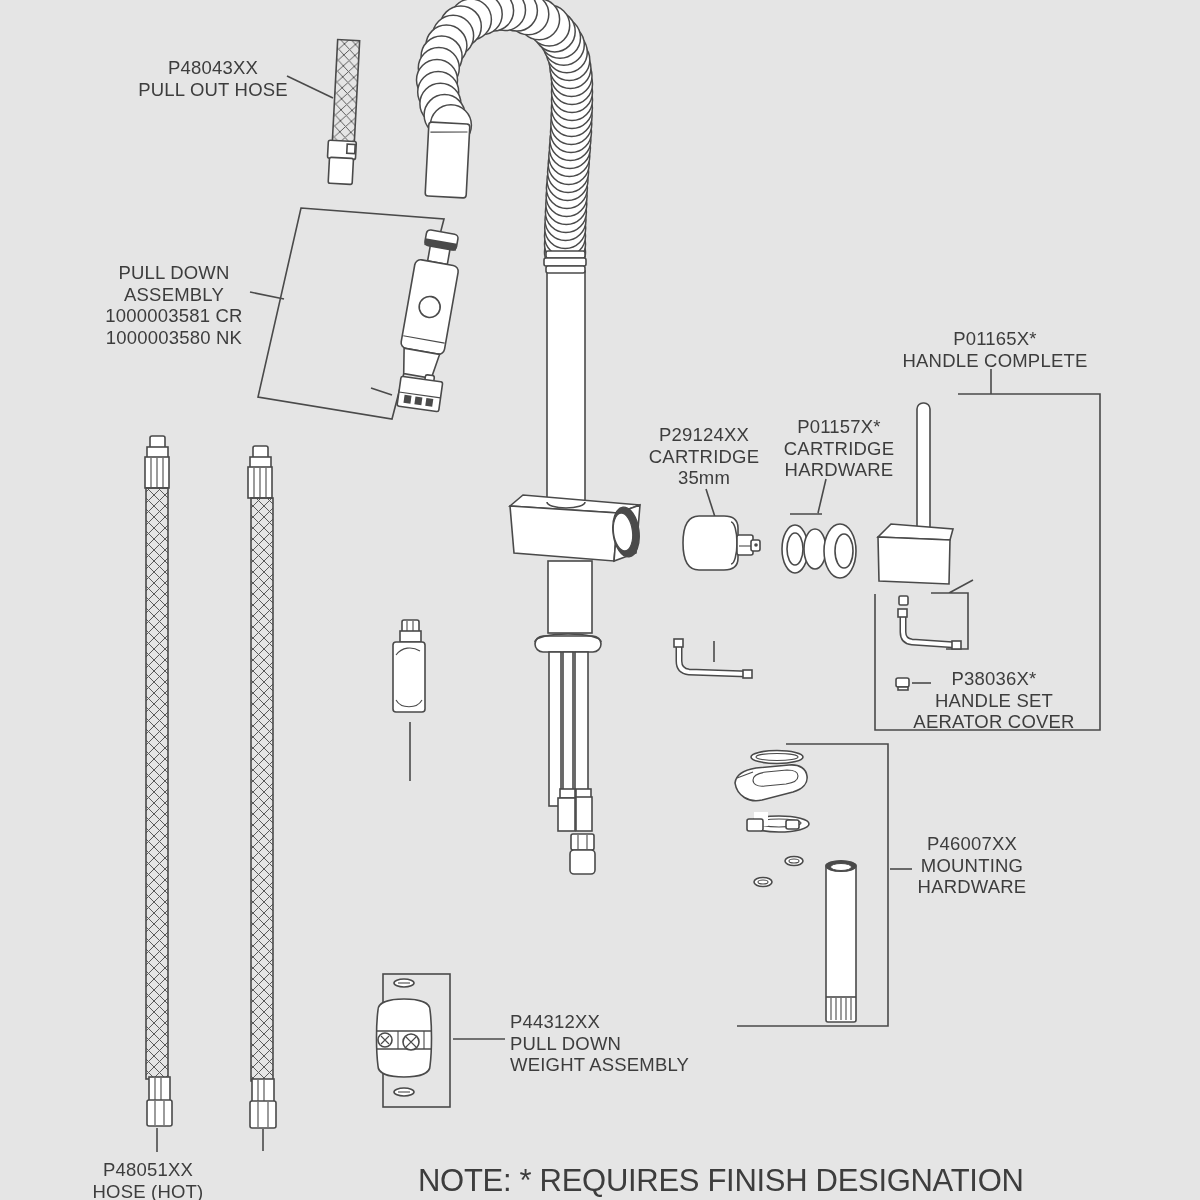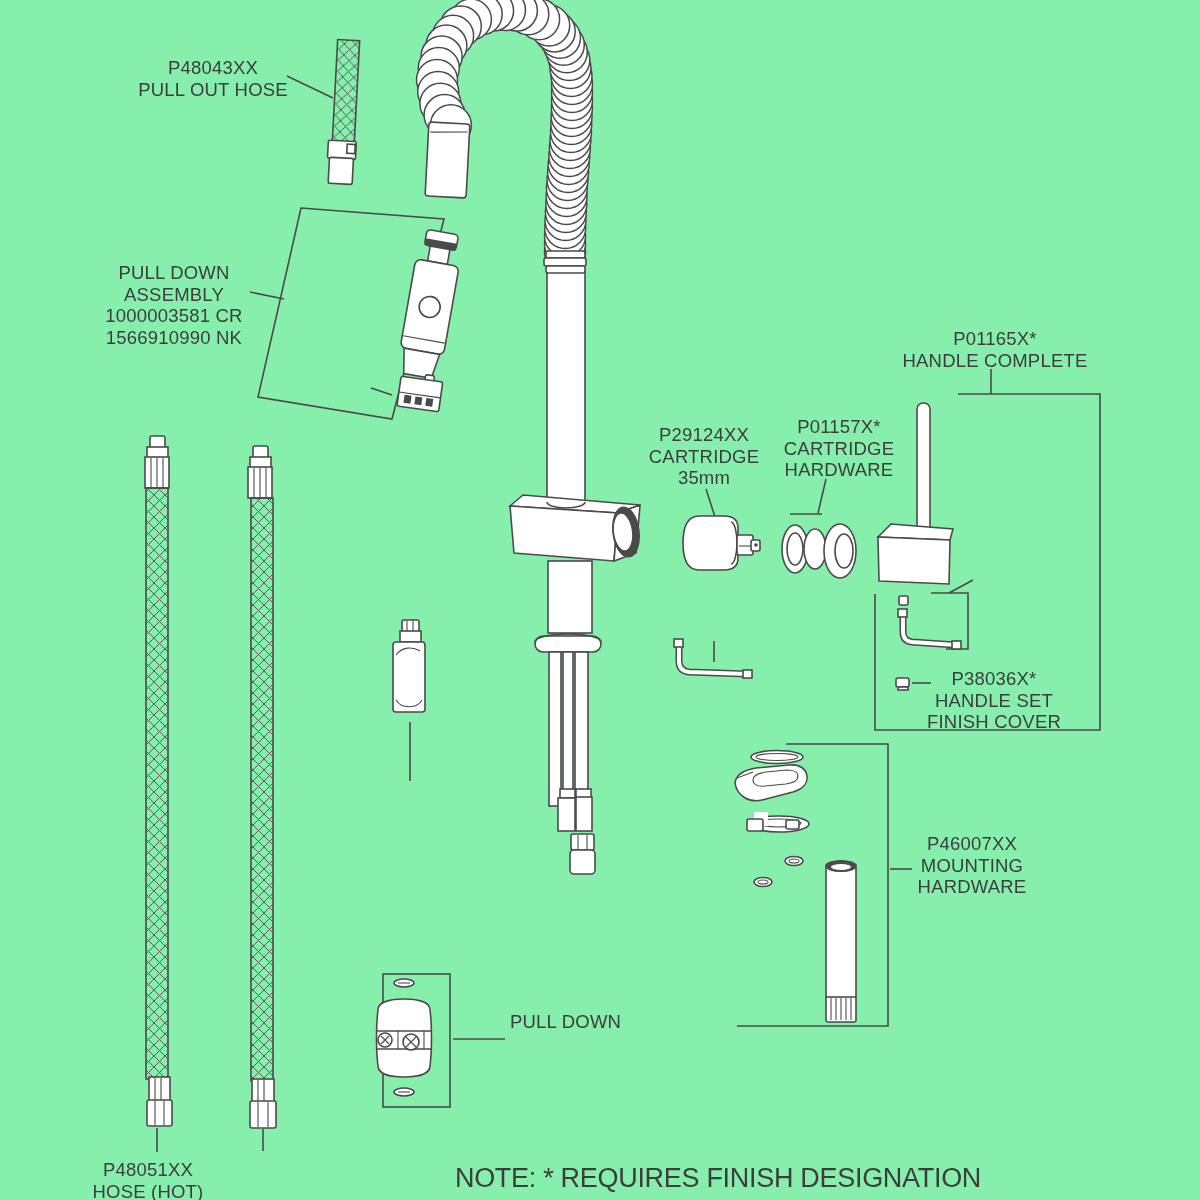--- a/index.html
+++ b/index.html
@@ -1,27 +1,27 @@
 <!DOCTYPE html>
 <html><head>
 <meta charset="utf-8">
 <style>
   html,body{margin:0;padding:0;background:#fff;}
   #stage{
-    position:relative;width:1200px;height:1200px;background:#86efac;overflow:hidden;
+    position:relative;width:1200px;height:1200px;background:#e5e5e5;overflow:hidden;
     font-family:"Liberation Sans", sans-serif;
   }
   #art{position:absolute;left:0;top:0;width:1200px;height:1200px;}
   .lbl{
     position:absolute;font-size:18.5px;line-height:21.5px;color:#3d3d3d;
     text-align:center;letter-spacing:0.2px;white-space:nowrap;
   }
   .lbl.left{text-align:left;}
   .note{
-    position:absolute;font-size:27px;color:#3d3d3d;text-align:center;
+    position:absolute;font-size:31px;color:#3d3d3d;text-align:center;
     letter-spacing:-0.3px;white-space:nowrap;
   }
   .ln{stroke:#4a4a4a;stroke-width:1.6;fill:none;}
   .w{fill:#ffffff;stroke:#4a4a4a;stroke-width:1.6;}
   .dk{fill:#4a4a4a;stroke:none;}
   .coil{fill:#ffffff;stroke:#4a4a4a;stroke-width:1.5;}
   .braid{fill:url(#braidp);stroke:#4a4a4a;stroke-width:1.6;}
   .thin{stroke:#4a4a4a;stroke-width:1.1;fill:none;}
 </style>
 </head>
@@ -319,21 +319,21 @@
 
   <div class="lbl" style="left:103px;top:57px;width:220px">
     <div>P48043XX</div>
     <div>PULL OUT HOSE</div>
   </div>
 
   <div class="lbl" style="left:64px;top:262px;width:220px">
     <div>PULL DOWN</div>
     <div>ASSEMBLY</div>
     <div>1000003581 CR</div>
-    <div>1566910990 NK</div>
+    <div>1000003580 NK</div>
   </div>
 
 
   <div class="lbl" style="left:604px;top:424px;width:200px">
     <div>P29124XX</div>
     <div>CARTRIDGE</div>
     <div>35mm</div>
   </div>
 
   <div class="lbl" style="left:739px;top:416px;width:200px">
@@ -344,33 +344,35 @@
 
   <div class="lbl" style="left:865px;top:328px;width:260px">
     <div>P01165X*</div>
     <div>HANDLE COMPLETE</div>
   </div>
 
 
   <div class="lbl" style="left:884px;top:668px;width:220px">
     <div>P38036X*</div>
     <div>HANDLE SET</div>
-    <div>FINISH COVER</div>
+    <div>AERATOR COVER</div>
   </div>
 
 
   <div class="lbl" style="left:862px;top:833px;width:220px">
     <div>P46007XX</div>
     <div>MOUNTING</div>
     <div>HARDWARE</div>
   </div>
 
 
   <div class="lbl left" style="left:510px;top:1011px;width:280px">
+    <div>P44312XX</div>
     <div>PULL DOWN</div>
+    <div>WEIGHT ASSEMBLY</div>
   </div>
 
   <div class="lbl" style="left:58px;top:1159px;width:180px">
     <div>P48051XX</div>
     <div>HOSE (HOT)</div>
   </div>
 
 
   <div class="note" style="left:418px;top:1163px;width:600px">NOTE: * REQUIRES FINISH DESIGNATION</div>
 

